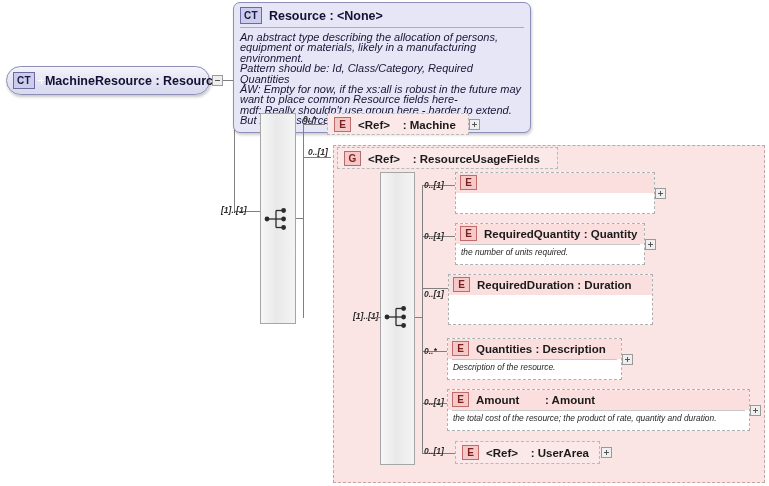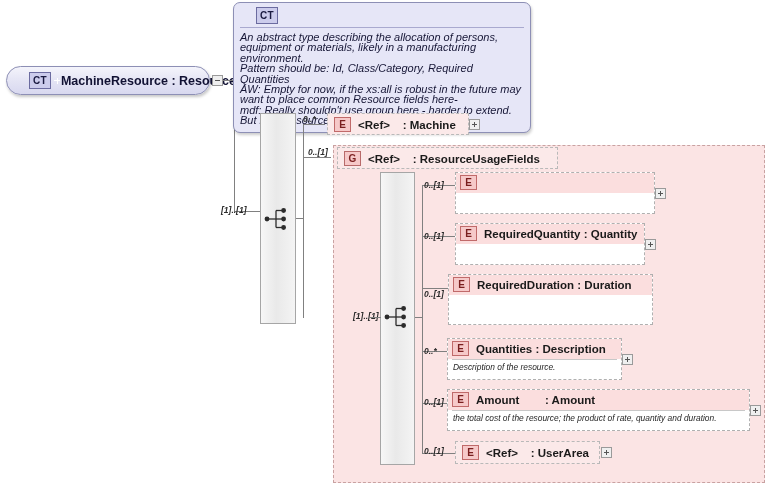--- a/index.html
+++ b/index.html
@@ -51,21 +51,20 @@
     border: 1px solid #6b6ba0;
     border-radius: 0;
     background: #ccccec;
     color: #1a1a40;
     font-size: 10px;
     font-weight: bold;
     letter-spacing: 0.3px;
     height: 15px;
     padding: 0 3px;
     font-family: "Liberation Sans", sans-serif;
-    margin-left: 16px;
   }
   .badge-plus {
     display: inline-block;
     width: 9px; height: 9px;
     margin-left: 2px;
     border-radius: 2px;
     background: #5a5a99;
     position: relative;
   }
   .badge-plus::before, .badge-plus::after {
@@ -241,20 +240,21 @@
   <div class="toggle" style="left:212px; top:75px;"></div>
 
   <div class="line hline" style="left:223px; top:80px; width:12px;"></div>
   <div class="line vline" style="left:234px; top:55px; height:156px;"></div>
   <div class="line hline" style="left:234px; top:55px; width:8px;"></div>
   <div class="line hline" style="left:234px; top:211px; width:26px;"></div>
 
   <div class="doc-bubble">
     <div class="doc-head">
       <span class="badge-ct">CT</span>
+      <span class="doc-title">Resource : &lt;None&gt;</span>
     </div>
     <div class="doc-body">An abstract type describing the allocation of persons, equipment or materials, likely in a manufacturing environment.
 Pattern should be: Id, Class/Category, Required Quantities
 AW: Empty for now, if the xs:all is robust in the future may want to place common Resource fields here-
 mdf: Really shouldn't use group here - harder to extend. But if the resource has to come first...</div>
   </div>
 
   <div class="seq-panel" style="left:260px; top:113px; width:36px; height:211px;">
   </div>
   <svg class="seq-icon" style="left:264px; top:207px;" viewBox="0 0 26 24">
@@ -325,20 +325,21 @@
     </div>
   </div>
   <div class="toggle plus" style="left:655px; top:188px;"></div>
   <div class="card" style="left:424px; top:180px;">0..[1]</div>
 
   <div class="node withdoc" style="left:455px; top:223px; width:190px; height:42px;">
     <div class="node-head">
       <span class="badge-e">E</span>
       <span class="node-title"><span>RequiredQuantity</span>&nbsp;<span>: Quantity</span></span>
     </div>
+    <div class="node-doc">the number of units required.</div>
   </div>
   <div class="toggle plus" style="left:645px; top:239px;"></div>
   <div class="card" style="left:424px; top:231px;">0..[1]</div>
 
   <div class="node withdoc" style="left:448px; top:274px; width:205px; height:51px;">
     <div class="node-head">
       <span class="badge-e">E</span>
       <span class="node-title"><span>RequiredDuration</span>&nbsp;<span>: Duration</span></span>
     </div>
   </div>

